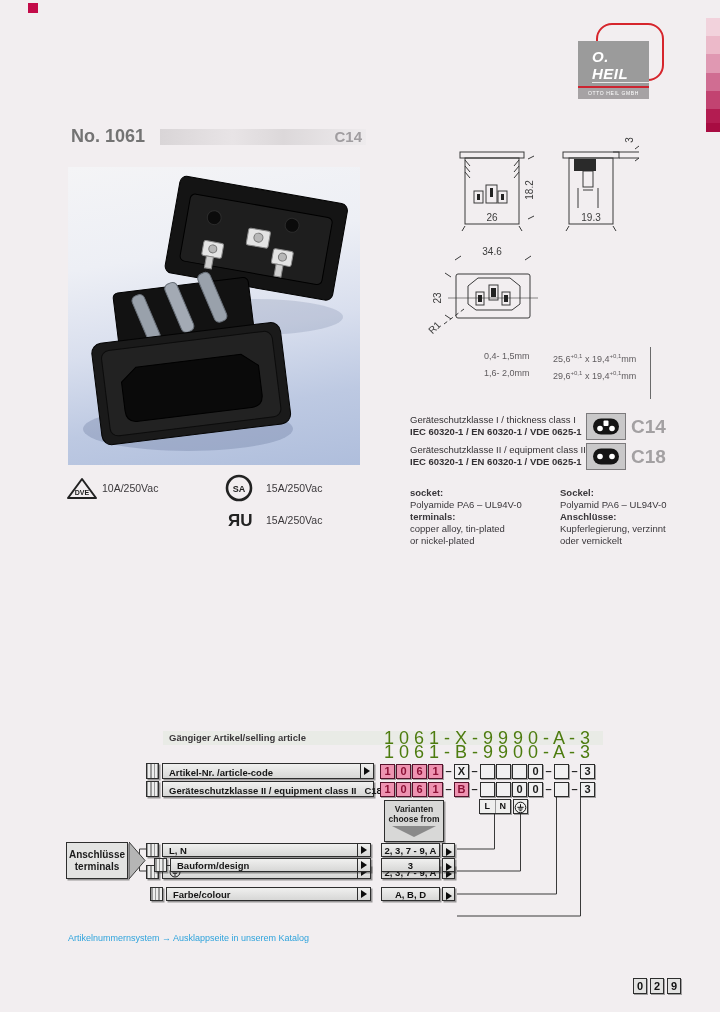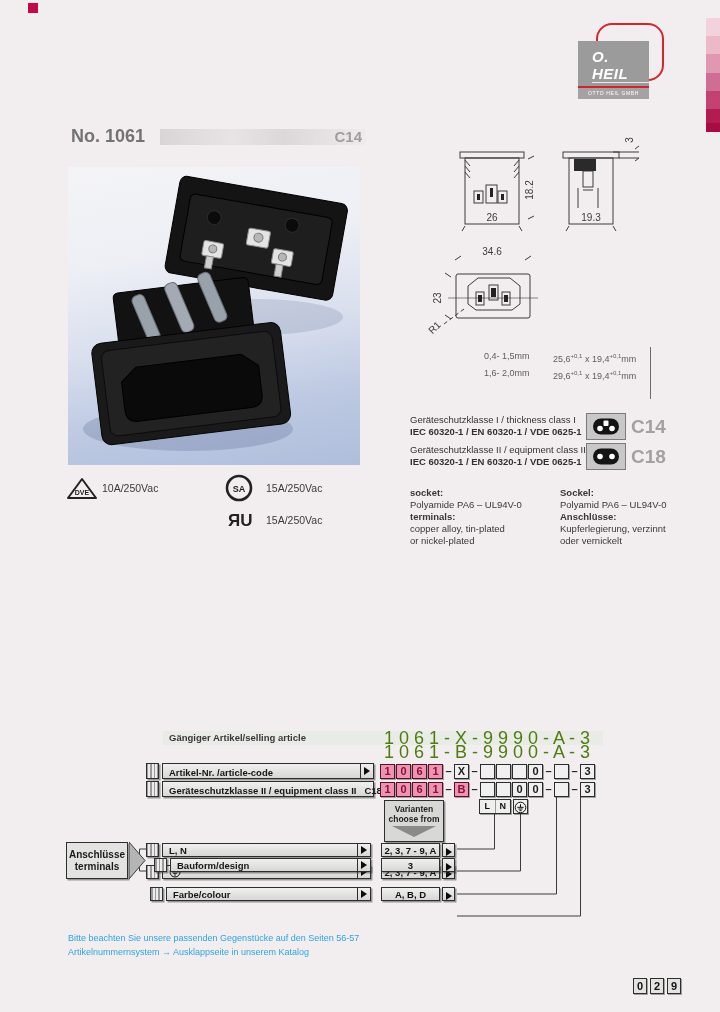--- a/index.html
+++ b/index.html
@@ -401,21 +401,20 @@
           <span class="tri"></span>
         </span>
     </div>
     <div class="abs lbox vbox" style="left:381px;width:59px;height:14px">3</div>
     <div class="abs lbox" style="left:442px;width:13px;height:14px;justify-content:center">
       <span class="tri"></span>
     </div>
   </div>
 
   <div class="abs foot" style="left:68px;top:931px">
-    <div>Bitte beachten Sie unsere passenden Gegenstücke auf den Seiten 56-57</div>
     <div>Artikelnummernsystem → Ausklappseite in unserem Katalog</div>
   </div>
 
   <div class="abs" style="left:633px;top:978px;display:flex;gap:3px">
     <div class="pgbox">0</div>
     <div class="pgbox">2</div>
     <div class="pgbox">9</div>
   </div>
 
 </div>

